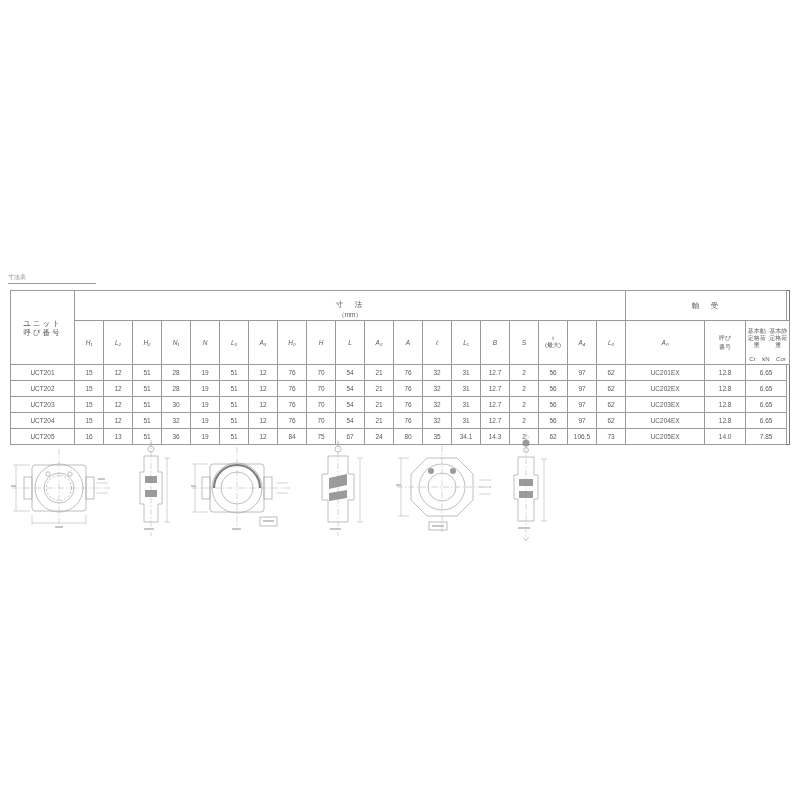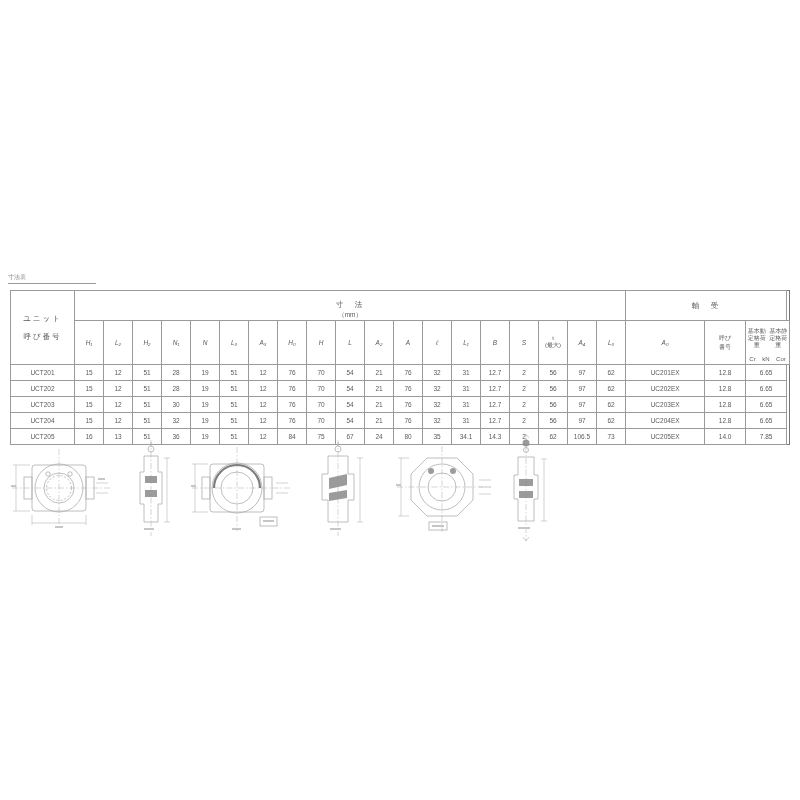--- a/index.html
+++ b/index.html
@@ -9,21 +9,21 @@
         width:88px;border-bottom:1px solid #9a9a9a;padding-bottom:2px;}
   table.dim{position:absolute;left:10px;top:290px;width:780px;border-collapse:collapse;
         table-layout:fixed;font-size:6.5px;color:#5a5a5a;}
   table.dim th,table.dim td{border:1px solid #9a9a9a;padding:0;text-align:center;
         vertical-align:middle;font-weight:normal;overflow:hidden;white-space:pre-line;}
   table.dim{border:1px solid #777;}
   tr.t1 th{height:19px;font-size:7.5px;letter-spacing:2px;}
   tr.t2 th{height:43px;font-size:6.5px;font-style:italic;}
   tr.t2 th.jp{font-style:normal;font-size:6px;letter-spacing:0;}
   tbody td{height:15px;}
-  th.unitcol{font-style:normal;font-size:6.5px;letter-spacing:1px;line-height:18px;margin-left:28px;}
+  th.unitcol{font-style:normal;font-size:6.5px;letter-spacing:1px;line-height:9px;margin-left:28px;}
   .ratings{display:flex;flex-direction:column;height:100%;font-style:normal;}
   .ratings .top{flex:1;display:flex;align-items:center;}
   .ratings .top span{flex:1;font-size:6px;line-height:7px;}
   .ratings .bot{display:flex;align-items:flex-end;justify-content:space-around;
         font-size:6px;font-style:italic;padding-bottom:2px;}
   .ratings .bot .kn{font-style:normal;}
   .draw{position:absolute;}
   .draw svg{display:block;}
   .ln{stroke:#adadad;fill:none;stroke-width:0.8;}
   .lnb{stroke:#7d7d7d;fill:none;stroke-width:2.2;}

